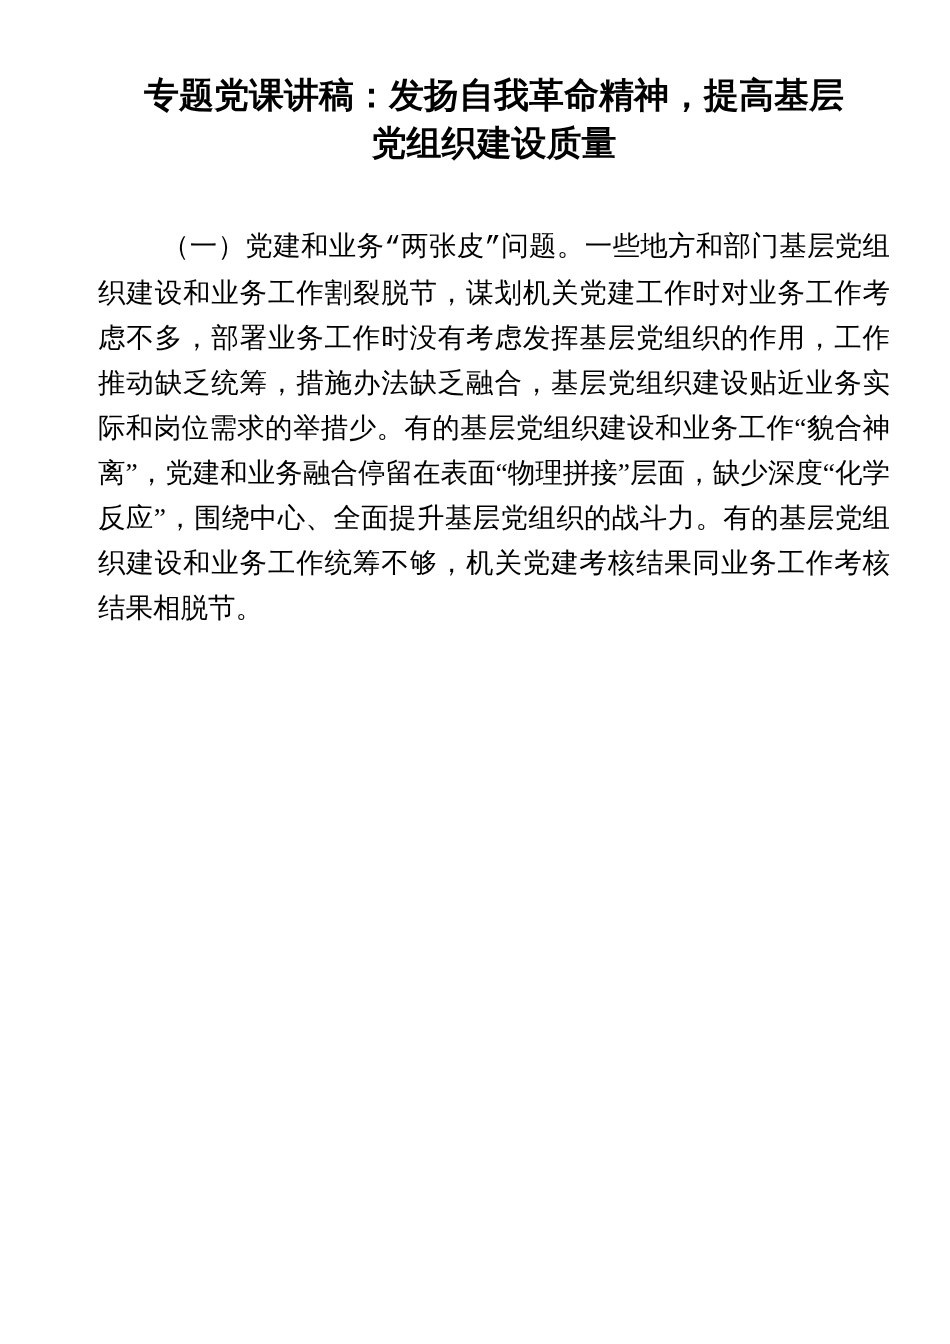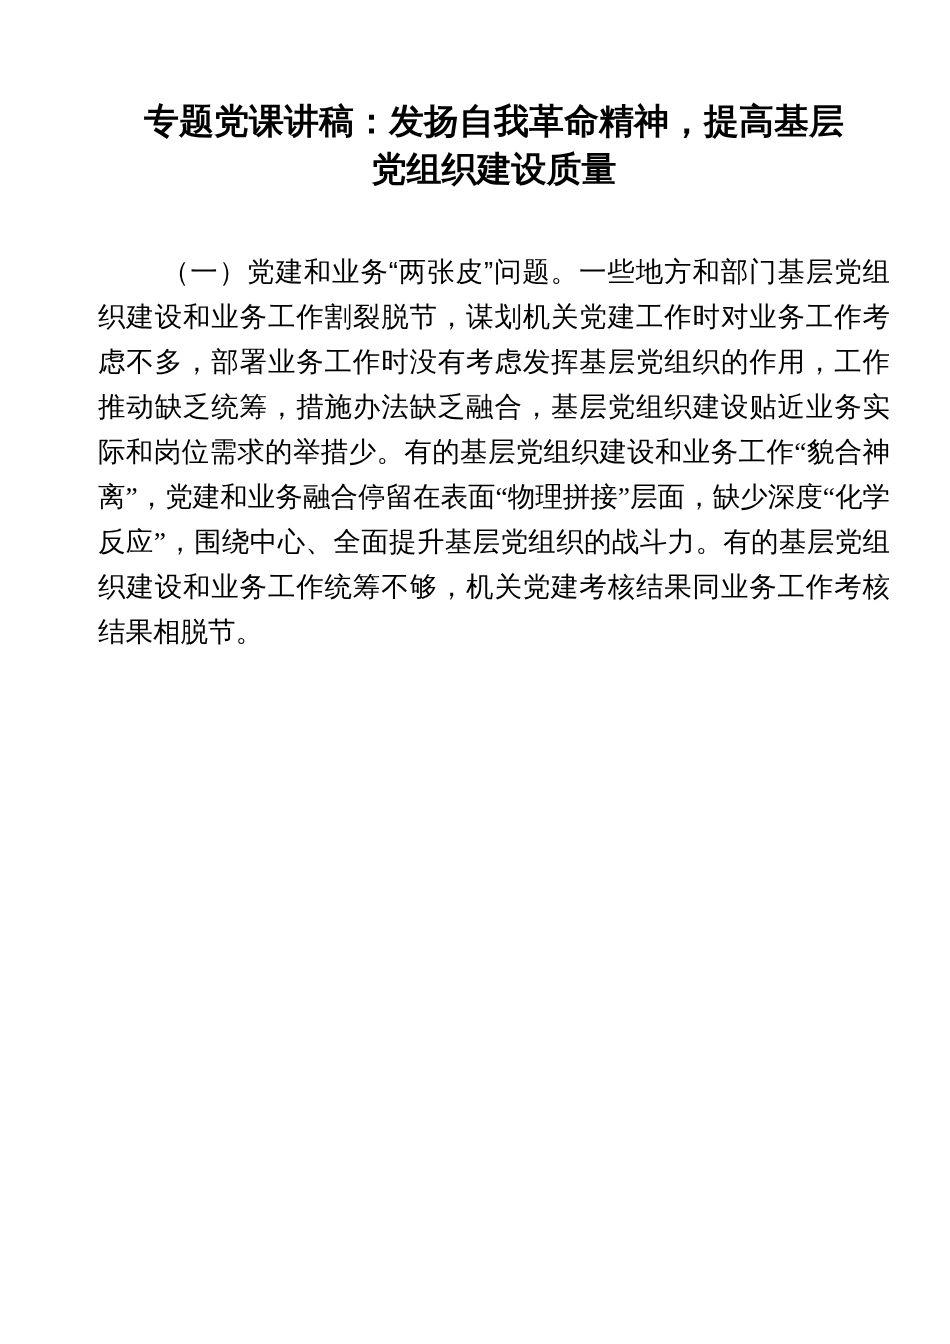--- a/index.html
+++ b/index.html
@@ -10,21 +10,21 @@
   body {
     width: 950px;
     height: 1344px;
     overflow: hidden;
     color: #000000;
   }
   .page {
     position: relative;
     width: 792px;
     margin-left: 98px;
-    padding-top: 98px;
+    padding-top: 72px;
     box-sizing: border-box;
   }
   .doc-title {
     font-family: "Liberation Serif", "DejaVu Serif", serif;
     font-weight: 700;
     font-size: 35px;
     line-height: 48px;
     text-align: center;
     width: 715px;
     margin: 0 auto 55px auto;
@@ -45,21 +45,21 @@
     font-family: "Liberation Serif", "DejaVu Serif", serif;
     font-weight: 400;
   }
   .para.heading {
     font-family: "Liberation Sans", "DejaVu Sans", sans-serif;
     font-weight: 700;
     font-size: 27.5px;
   }
   .lead {
     
-    font-family: Liberation Sans, sans-serif;
+    font-family: Liberation Mono, monospace;
   }
 </style>
 </head>
 <body>
 
 <div class="page">
 
   <h1 class="doc-title">专题党课讲稿：发扬自我革命精神，提高基层党组织建设质量</h1>
 
 

